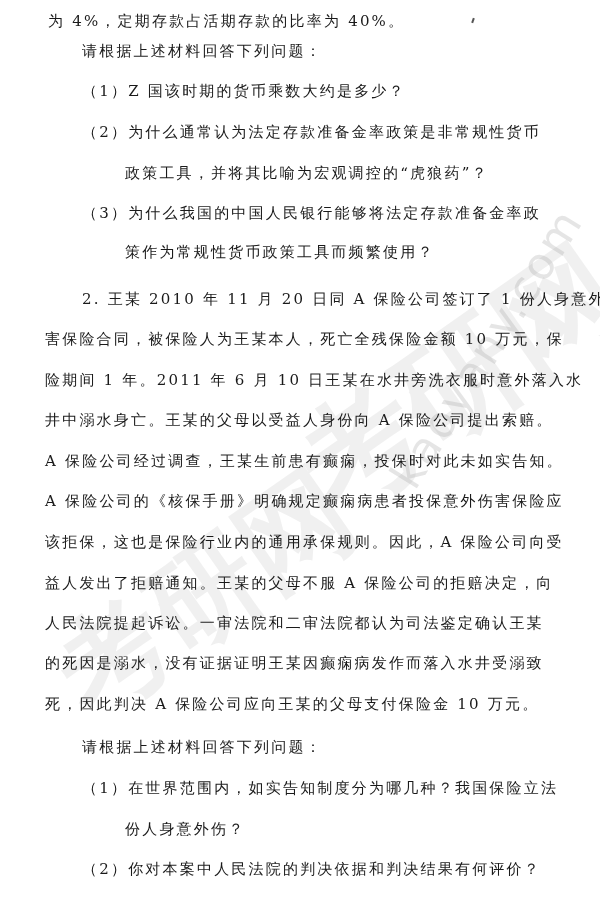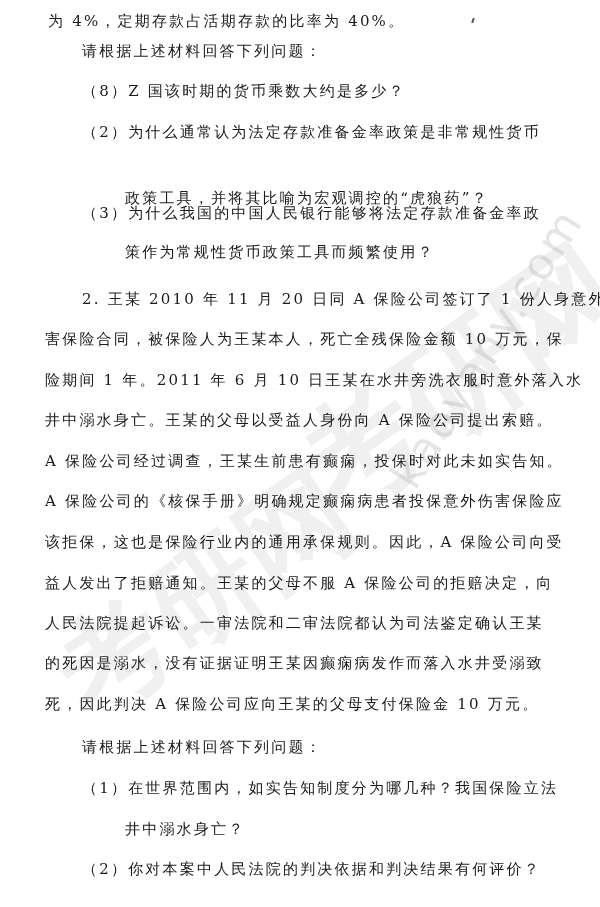--- a/index.html
+++ b/index.html
@@ -64,34 +64,34 @@
 
   <div class="wm-callig" style="left:280px; top:300px;">考研网</div>
   <div class="wm-callig" style="left:40px; top:520px; font-size:110px;">考研网</div>
   <div class="wm-text">kaoyany.com</div>
 
   <div class="speck" style="left:472px; top:18px;"></div>
 
   <div id="text-layer">
     <div class="line" style="left:48px; top:10px;">为 4%，定期存款占活期存款的比率为 40%。</div>
     <div class="line" style="left:82px; top:40px;">请根据上述材料回答下列问题：</div>
-    <div class="line" style="left:82px; top:80px;">（8）Z 国该时期的货币乘数大约是多少？</div>
+    <div class="line" style="left:82px; top:80px;">（1）Z 国该时期的货币乘数大约是多少？</div>
     <div class="line" style="left:82px; top:121px;">（2）为什么通常认为法定存款准备金率政策是非常规性货币</div>
-    <div class="line" style="left:125px; top:162px;margin-top:25px;">政策工具，并将其比喻为宏观调控的“虎狼药”？</div>
+    <div class="line" style="left:125px; top:162px;">政策工具，并将其比喻为宏观调控的“虎狼药”？</div>
     <div class="line" style="left:82px; top:202px;">（3）为什么我国的中国人民银行能够将法定存款准备金率政</div>
     <div class="line" style="left:125px; top:243px;font-family:Liberation Mono, monospace;">策作为常规性货币政策工具而频繁使用？</div>
     <div class="line" style="left:82px; top:288px;">2. 王某 2010 年 11 月 20 日同 A 保险公司签订了 1 份人身意外伤</div>
     <div class="line" style="left:45px; top:328px;">害保险合同，被保险人为王某本人，死亡全残保险金额 10 万元，保</div>
     <div class="line" style="left:45px; top:369px;">险期间 1 年。2011 年 6 月 10 日王某在水井旁洗衣服时意外落入水</div>
     <div class="line" style="left:45px; top:409px;">井中溺水身亡。王某的父母以受益人身份向 A 保险公司提出索赔。</div>
     <div class="line" style="left:45px; top:450px;">A 保险公司经过调查，王某生前患有癫痫，投保时对此未如实告知。</div>
     <div class="line" style="left:45px; top:490px;">A 保险公司的《核保手册》明确规定癫痫病患者投保意外伤害保险应</div>
     <div class="line" style="left:45px; top:531px;">该拒保，这也是保险行业内的通用承保规则。因此，A 保险公司向受</div>
     <div class="line" style="left:45px; top:572px;">益人发出了拒赔通知。王某的父母不服 A 保险公司的拒赔决定，向</div>
     <div class="line" style="left:45px; top:612px;">人民法院提起诉讼。一审法院和二审法院都认为司法鉴定确认王某</div>
     <div class="line" style="left:45px; top:652px;">的死因是溺水，没有证据证明王某因癫痫病发作而落入水井受溺致</div>
     <div class="line" style="left:45px; top:693px;">死，因此判决 A 保险公司应向王某的父母支付保险金 10 万元。</div>
     <div class="line" style="left:82px; top:736px;">请根据上述材料回答下列问题：</div>
     <div class="line" style="left:82px; top:777px;">（1）在世界范围内，如实告知制度分为哪几种？我国保险立法</div>
-    <div class="line" style="left:125px; top:818px;">井中溺水身亡？</div>
+    <div class="line" style="left:125px; top:818px;">份人身意外伤？</div>
     <div class="line" style="left:82px; top:858px;">（2）你对本案中人民法院的判决依据和判决结果有何评价？</div>
   </div>
 </div>
 
 </body></html>

